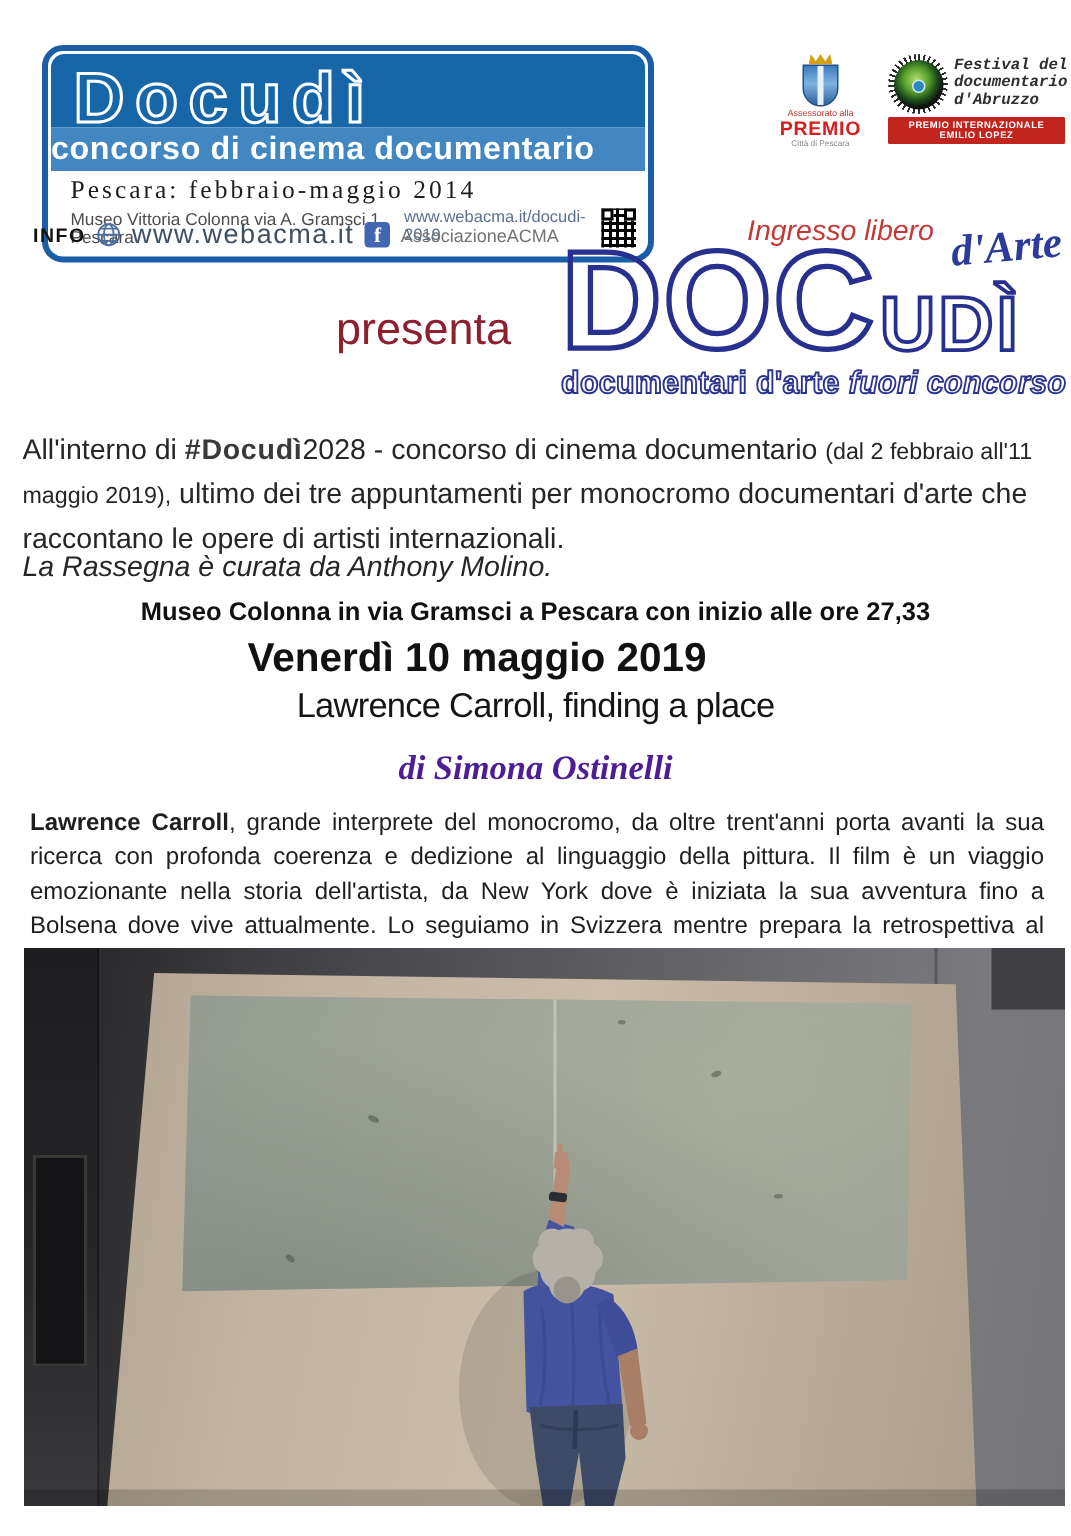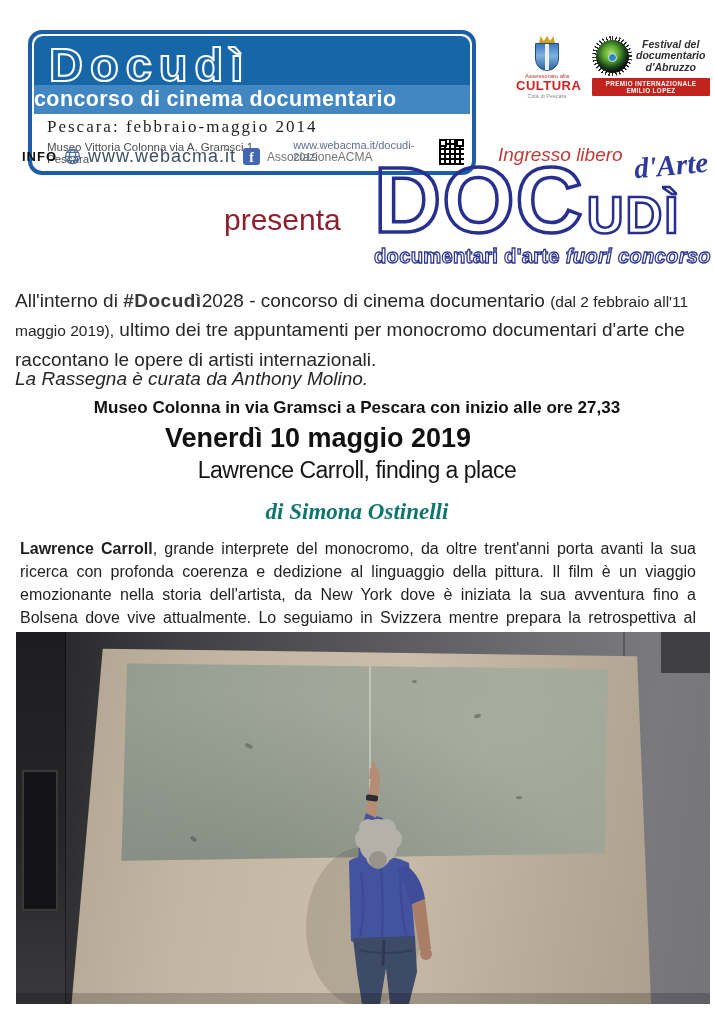--- a/index.html
+++ b/index.html
@@ -1,21 +1,21 @@
 <!DOCTYPE html>
 <html><head>
 <meta charset="utf-8">
 <style>
   * { margin:0; padding:0; box-sizing:border-box; }
   html,body { background:#ffffff; }
   body { font-family:"Liberation Sans", sans-serif; }
   .page { position:relative; width:714px; height:1024px; background:#fff; overflow:hidden; margin:0 auto; }
 
   
-  .docudi-box { position:absolute; left:28px; top:30px; width:448px; border:4px solid #1b5ea7; border-radius:14px; background:#fff; padding:2px; }
+  .docudi-box { position:absolute; left:28px; top:30px; width:408px; border:4px solid #1b5ea7; border-radius:14px; background:#fff; padding:2px; }
   .box-inner { border-radius:9px; overflow:hidden; }
   .box-top { background:#1766a8; height:49px; display:flex; align-items:flex-end; padding:0 10px 0 15px; }
   .docudi-title { font-size:47px; font-weight:bold; letter-spacing:7px; line-height:0.95; color:transparent; -webkit-text-stroke:2px #ffffff; transform:translateY(3px); }
   .box-mid { background:#4287c2; height:29px; display:flex; align-items:center; }
   .box-subtitle { color:#fff; font-weight:bold; font-size:21.5px; letter-spacing:0.4px; }
   .box-bottom { background:#fff; padding:3px 6px 4px 13px; }
   .box-dates { font-family:"Liberation Serif", serif; font-size:17px; letter-spacing:2px; color:#1d1d1d; }
   .box-bottom-row { display:flex; align-items:flex-end; margin-top:2px; }
   .box-venue { font-size:11.5px; color:#4d4d4d; }
   .box-url { font-size:11px; color:#5d6e90; margin-left:auto; margin-right:5px; padding-bottom:2px; }
@@ -43,21 +43,21 @@
   .acma-text-col { padding-top:10px; }
   .acma-label { font-size:15px; font-weight:bold; color:#111; letter-spacing:1.5px; line-height:1; }
   .acma-bars { margin-top:3px; }
   .acma-bars div { height:2px; background:#777; margin-bottom:2px; }
   .acma-bars .b1 { width:42px; } .acma-bars .b2 { width:40px; } .acma-bars .b3 { width:30px; }
   .logo-festival { width:118px; }
   .festival-top { display:flex; align-items:center; gap:4px; }
   .globe-rays { width:40px; height:40px; border-radius:50%; background:repeating-conic-gradient(#2a2a2a 0 4deg, transparent 4deg 11deg); display:flex; align-items:center; justify-content:center; flex:0 0 auto; }
   .globe { width:33px; height:33px; border-radius:50%; background:radial-gradient(circle at 45% 40%, #aee06a 0%, #59a22e 30%, #1c4d1c 52%, #111 68%, #000 100%); position:relative; }
   .globe-eye { position:absolute; left:12px; top:13px; width:9px; height:9px; border-radius:50%; background:#2e86c1; border:1px solid #d0e8f5; }
-  .festival-name { font-family:Liberation Sans, sans-serif; font-weight:bold; font-style:italic; font-size:10.5px; color:#2e2e2e; line-height:1.08; text-align:center; }
+  .festival-name { font-family:Liberation Mono, monospace; font-weight:bold; font-style:italic; font-size:10.5px; color:#2e2e2e; line-height:1.08; }
   .festival-banner { margin-top:2px; background:#c0241d; color:#fff; font-size:6.3px; font-weight:bold; letter-spacing:0.4px; text-align:center; padding:2px 1px; border-radius:1px; }
 
   
   .info-row { position:absolute; left:22px; top:146px; display:flex; align-items:center; gap:7px; }
   .info-label { font-size:13px; font-weight:bold; color:#111; letter-spacing:1px; }
   .globe-icon { display:inline-flex; }
   .info-site { font-size:18px; color:#3d4f63; letter-spacing:1px; }
   .fb-icon { width:17px; height:17px; background:#4267b2; border-radius:3px; color:#fff; font-family:"Liberation Serif", serif; font-weight:bold; font-size:14px; display:flex; align-items:flex-end; justify-content:center; line-height:1.1; }
   .info-fb { font-size:12px; color:#737373; }
   .free-entry { position:absolute; left:498px; top:144px; font-size:19px; font-style:italic; color:#c23a38; }
@@ -78,21 +78,21 @@
   }
 
   
   .intro { position:absolute; left:15px; top:286px; width:690px; font-size:19px; line-height:1.55; color:#262626; }
   .intro .hashtag { font-weight:bold; letter-spacing:0.5px; color:#3a3a3a; }
   .intro .small { font-size:15.5px; }
   .curator { position:absolute; left:15px; top:368px; font-size:19px; font-style:italic; color:#262626; }
   .venue-line { position:absolute; left:0; top:398px; width:714px; text-align:center; font-size:17px; font-weight:bold; color:#111; }
   .date-line { position:absolute; left:0; top:423px; width:636px; text-align:center; font-size:27px; font-weight:bold; color:#111; }
   .film-title { position:absolute; left:0; top:457px; width:714px; text-align:center; font-size:23px; font-weight:400; letter-spacing:-0.5px; color:#151515; }
-  .director { position:absolute; left:0; top:499px; width:714px; text-align:center; font-family:"Liberation Serif", serif; font-size:23px; font-weight:bold; font-style:italic; color:#0f766e; }
+  .director { position:absolute; left:0; top:499px; width:714px; text-align:center; font-family:"Liberation Serif", serif; font-size:23px; font-weight:bold; font-style:italic; color:#4c1d95; }
   .synopsis { position:absolute; left:20px; top:537px; width:676px; font-size:16px; line-height:1.44; color:#1f1f1f; text-align:justify; }
   .synopsis .lead { font-weight:bold; }
 
   
   .photo { position:absolute; left:16px; top:632px; width:694px; height:372px; overflow:hidden; background:#4a494d; }
   .photo > div, .photo > svg { position:absolute; }
   .wall { inset:0; background:linear-gradient(97deg,#232225 0%,#2e2d30 10%,#3f3e42 22%,#4f4e52 38%,#5f5e63 55%,#6f6e73 72%,#7a797e 88%,#757479 100%); }
   .wall-seam { left:87.5%; top:0; width:2px; height:100%; background:rgba(0,0,0,0.25); }
   .wall-top-right { right:0; top:0; width:7%; height:11%; background:#403f43; }
   .left-column { left:0; top:0; width:7.2%; height:100%; background:linear-gradient(180deg,#1d1c1f,#262528 55%,#3a393c); border-right:1px solid rgba(0,0,0,0.4); }
@@ -137,21 +137,21 @@
   </div>
 
   <div class="logos">
     <div class="logo-cultura">
       <div class="crest">
         <div class="crest-crown"></div>
         <div class="crest-shield"></div>
         <div class="crest-stripe"></div>
       </div>
       <div class="cultura-line1">Assessorato alla</div>
-      <div class="cultura-line2">CULTURA</div>
+      <div class="cultura-line2">PREMIO</div>
       <div class="cultura-line3">Città di Pescara</div>
     </div>
     <div class="logo-festival">
       <div class="festival-top">
         <div class="globe-rays">
           <div class="globe">
             <div class="globe-eye"></div>
           </div>
         </div>
         <div class="festival-name">

